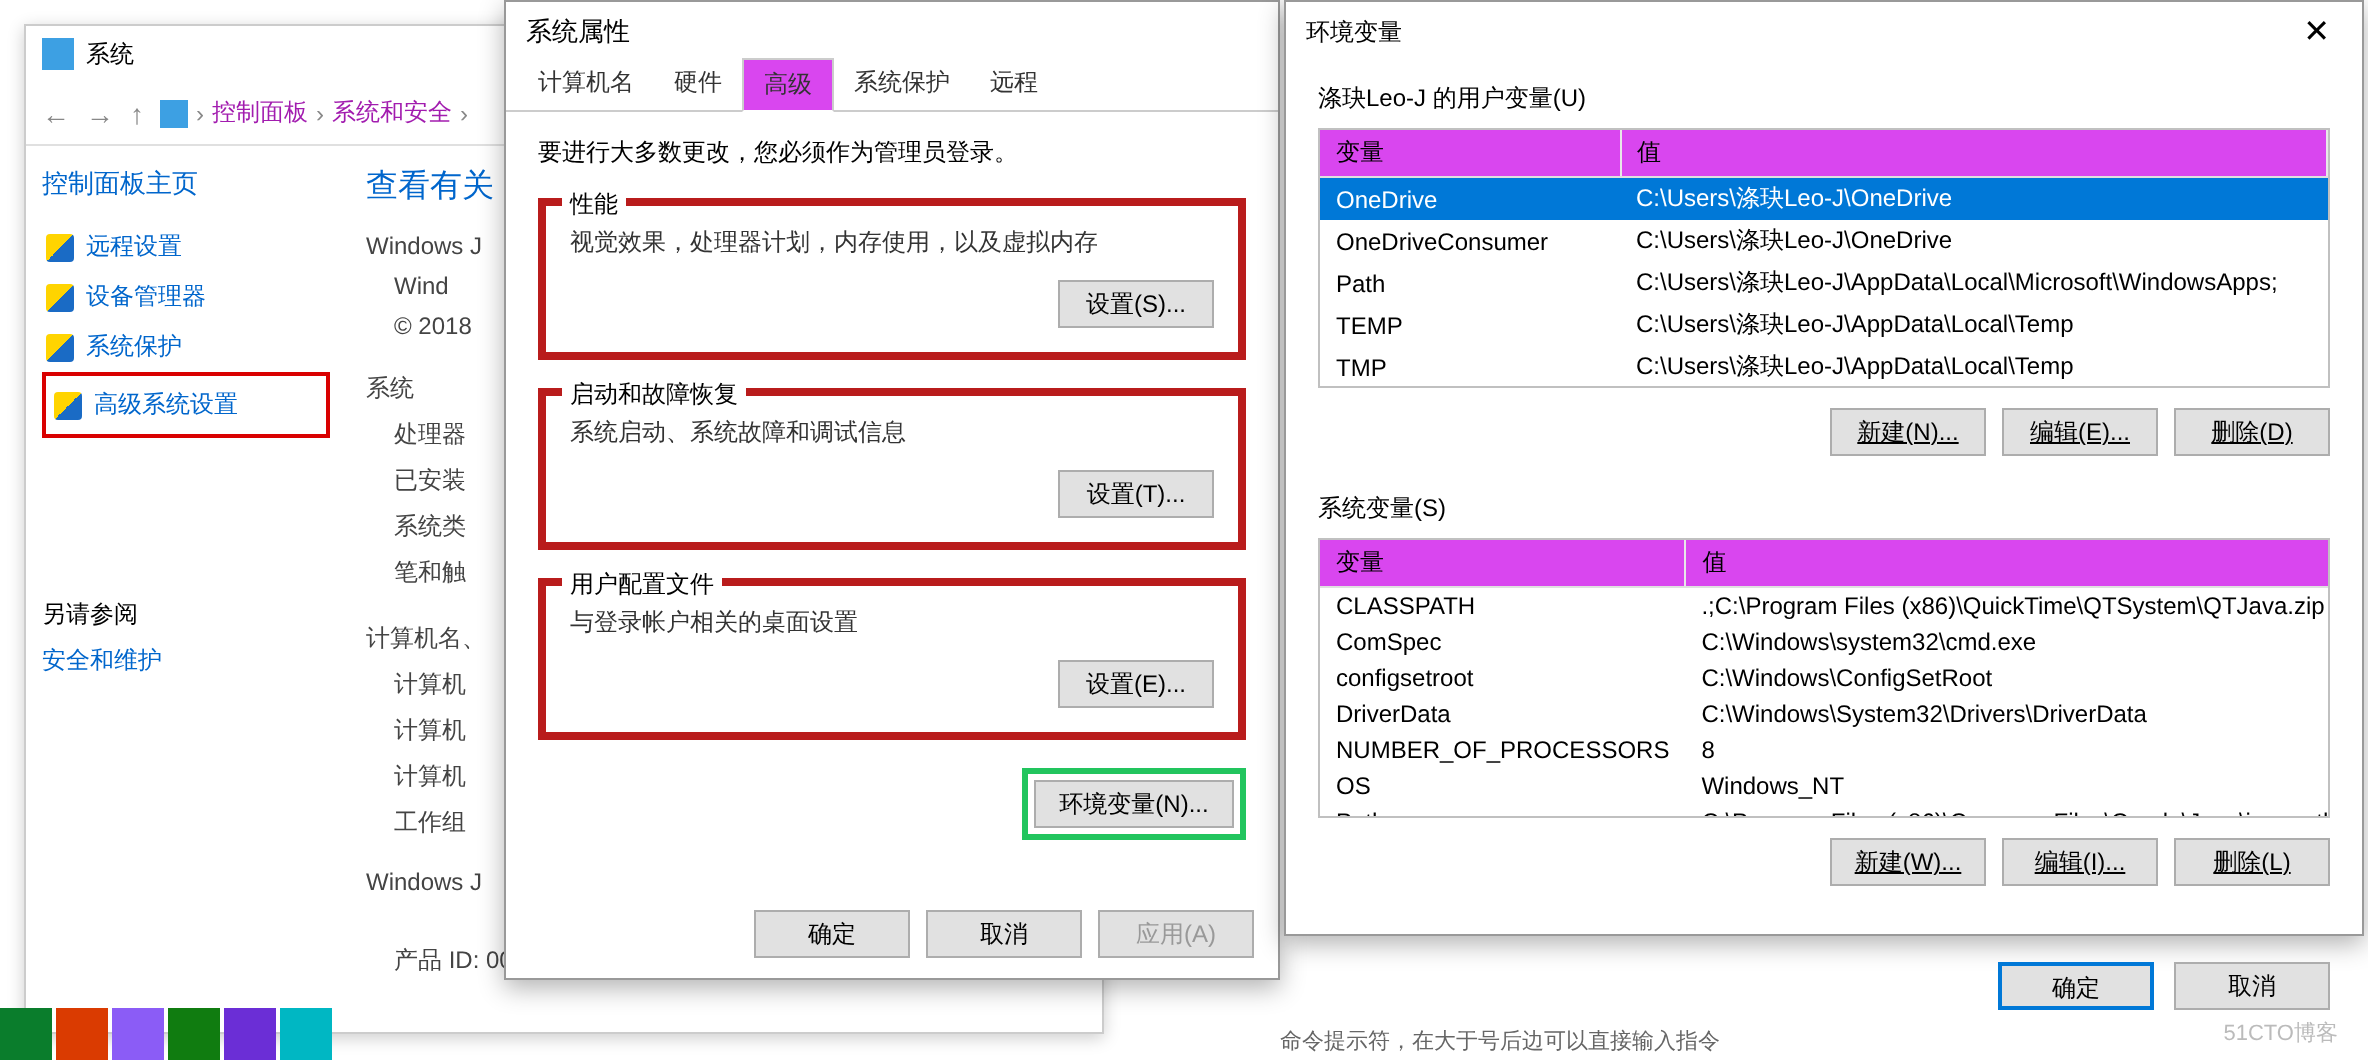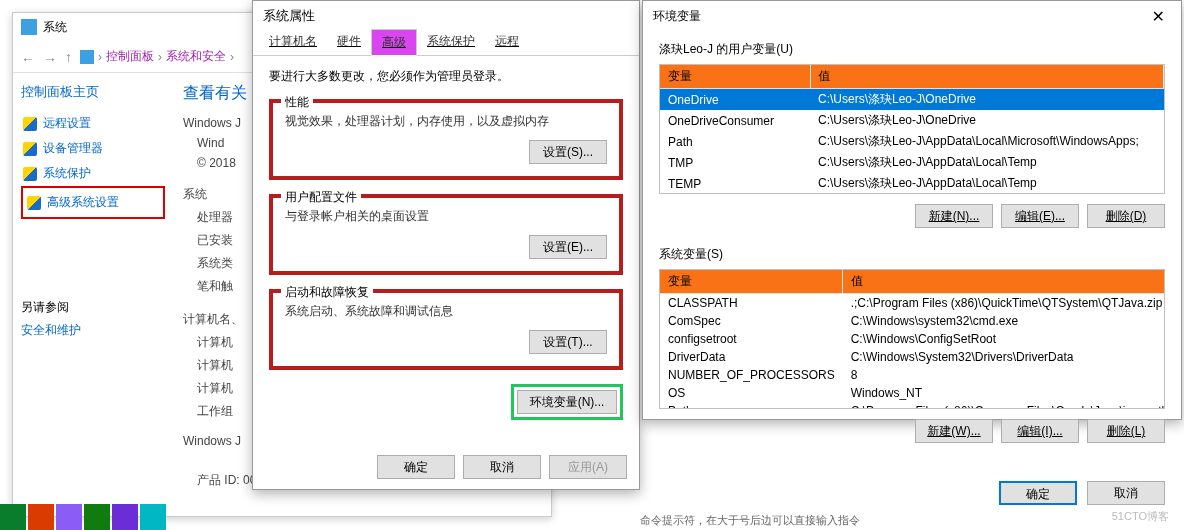--- a/index.html
+++ b/index.html
@@ -24,44 +24,44 @@
 .sys-main { flex: 1; padding: 10px 0 0 10px; }
 .sys-main h2 { color: #0066cc; font-size: 16px; font-weight: normal; margin-bottom: 12px; }
 .sys-main .line { margin: 6px 0; color: #444; }
 .see-also { margin-top: 80px; }
 .see-also h4 { font-weight: normal; margin-bottom: 6px; }
 .see-also a { color: #0066cc; display: block; margin-bottom: 4px; }
 
 
 .props-dialog { position: absolute; left: 252px; top: 0; width: 388px; height: 490px; background: #fff; border: 1px solid #999; box-shadow: 0 4px 12px rgba(0,0,0,0.3); }
 .props-title { height: 28px; padding: 6px 10px; font-size: 13px; }
-.tabs { display: flex; border-bottom: 1px solid #ccc; padding: 0 6px; text-decoration: underline; }
+.tabs { display: flex; border-bottom: 1px solid #ccc; padding: 0 6px; }
 .tab { padding: 4px 10px; color: #333; cursor: pointer; }
 .tab.active { border: 1px solid #ccc; border-bottom: 1px solid #fff; margin-bottom: -1px; background: #d946ef; }
 .props-body { padding: 12px 16px; }
 .props-body .hint { margin-bottom: 14px; }
 .group { border: 4px solid #b91c1c; padding: 10px 12px 12px; margin-bottom: 14px; position: relative; }
 .group .gtitle { position: absolute; top: -9px; left: 8px; background: #fff; padding: 0 4px; }
 .group .desc { margin-bottom: 10px; color: #333; }
 .group .btn-row { text-align: right; }
 .btn { display: inline-block; min-width: 78px; height: 24px; line-height: 22px; text-align: center; border: 1px solid #adadad; background: #e1e1e1; cursor: pointer; }
 .env-btn-row { text-align: right; margin-top: 4px; }
 .env-btn-highlight { border: 3px solid #22c55e; padding: 3px; display: inline-block; margin-left: 22px; }
 .dialog-footer { position: absolute; bottom: 10px; right: 12px; display: flex; gap: 8px; }
 .btn.disabled { color: #999; }
 
 
-.env-dialog { position: absolute; left: 642px; top: 0; width: 540px; height: 420px; background: #fff; border: 1px solid #999; box-shadow: 0 4px 12px rgba(0,0,0,0.3); }
+.env-dialog { position: absolute; left: 642px; top: 0; width: 540px; height: 468px; background: #fff; border: 1px solid #999; box-shadow: 0 4px 12px rgba(0,0,0,0.3); }
 .env-title { height: 30px; display: flex; align-items: center; justify-content: space-between; padding: 0 10px; font-size: 13px; }
 .env-close { font-size: 16px; cursor: pointer; padding: 0 6px; }
 .env-body { padding: 10px 16px; }
 .env-section-label { margin-bottom: 6px; }
 .var-table { border: 1px solid #c0c0c0; width: 100%; height: 130px; overflow: auto; }
 .var-table table { width: 100%; border-collapse: collapse; }
-.var-table th { text-align: left; padding: 3px 8px; background: #f97316; border-bottom: 1px solid #e0e0e0; font-weight: normal; border-right: 1px solid #e8e8e8; }
+.var-table th { text-align: left; padding: 3px 8px; background: #d946ef; border-bottom: 1px solid #e0e0e0; font-weight: normal; border-right: 1px solid #e8e8e8; }
 .var-table td { padding: 2px 8px; white-space: nowrap; overflow: hidden; }
 .var-table tr.selected td { background: #0078d7; color: #fff; }
 .btn-row-right { display: flex; justify-content: flex-end; gap: 8px; margin: 10px 0 18px; text-decoration: underline; }
 .env-footer { display: flex; justify-content: flex-end; gap: 10px; padding: 10px 16px; }
 .btn.primary { border: 2px solid #0078d7; }
 
 
 .taskbar-hint { position: absolute; bottom: 0; left: 0; height: 26px; width: 300px; display: flex; gap: 2px; }
 .tb-icon { width: 26px; height: 26px; }
 .tb1 { background: #0a7d2c; } .tb2 { background: #da3b01; } .tb3 { background: #8b5cf6; } .tb4 { background: #107c10; } .tb5 { background: #6b2ed6; } .tb6 { background: #00b7c3; }
@@ -147,28 +147,28 @@
     <div class="tab">远程</div>
   </div>
   <div class="props-body">
     <div class="hint">要进行大多数更改，您必须作为管理员登录。</div>
     <div class="group">
       <span class="gtitle">性能</span>
       <div class="desc">视觉效果，处理器计划，内存使用，以及虚拟内存</div>
       <div class="btn-row"><span class="btn">设置(S)...</span></div>
     </div>
     <div class="group">
+      <span class="gtitle">启动和故障恢复</span>
+      <div class="desc">系统启动、系统故障和调试信息</div>
+      <div class="btn-row"><span class="btn">设置(T)...</span></div>
+    </div>
+    <div class="group">
       <span class="gtitle">用户配置文件</span>
       <div class="desc">与登录帐户相关的桌面设置</div>
       <div class="btn-row"><span class="btn">设置(E)...</span></div>
-    </div>
-    <div class="group">
-      <span class="gtitle">启动和故障恢复</span>
-      <div class="desc">系统启动、系统故障和调试信息</div>
-      <div class="btn-row"><span class="btn">设置(T)...</span></div>
     </div>
     <div class="env-btn-row">
       <span class="env-btn-highlight">
         <span class="btn" style="min-width:100px;">环境变量(N)...</span>
       </span>
     </div>
   </div>
   <div class="dialog-footer">
     <span class="btn">确定</span>
     <span class="btn">取消</span>
@@ -198,25 +198,25 @@
             </tr>
             <tr>
               <td>OneDriveConsumer</td>
               <td>C:\Users\涤玦Leo-J\OneDrive</td>
             </tr>
             <tr>
               <td>Path</td>
               <td>C:\Users\涤玦Leo-J\AppData\Local\Microsoft\WindowsApps;</td>
             </tr>
             <tr>
+              <td>TEMP</td>
+              <td>C:\Users\涤玦Leo-J\AppData\Local\Temp</td>
+            </tr>
+            <tr>
               <td>TMP</td>
-              <td>C:\Users\涤玦Leo-J\AppData\Local\Temp</td>
-            </tr>
-            <tr>
-              <td>TEMP</td>
               <td>C:\Users\涤玦Leo-J\AppData\Local\Temp</td>
             </tr>
           </tbody>
       </table>
     </div>
     <div class="btn-row-right">
       <span class="btn">新建(N)...</span>
       <span class="btn">编辑(E)...</span>
       <span class="btn">删除(D)</span>
     </div>

